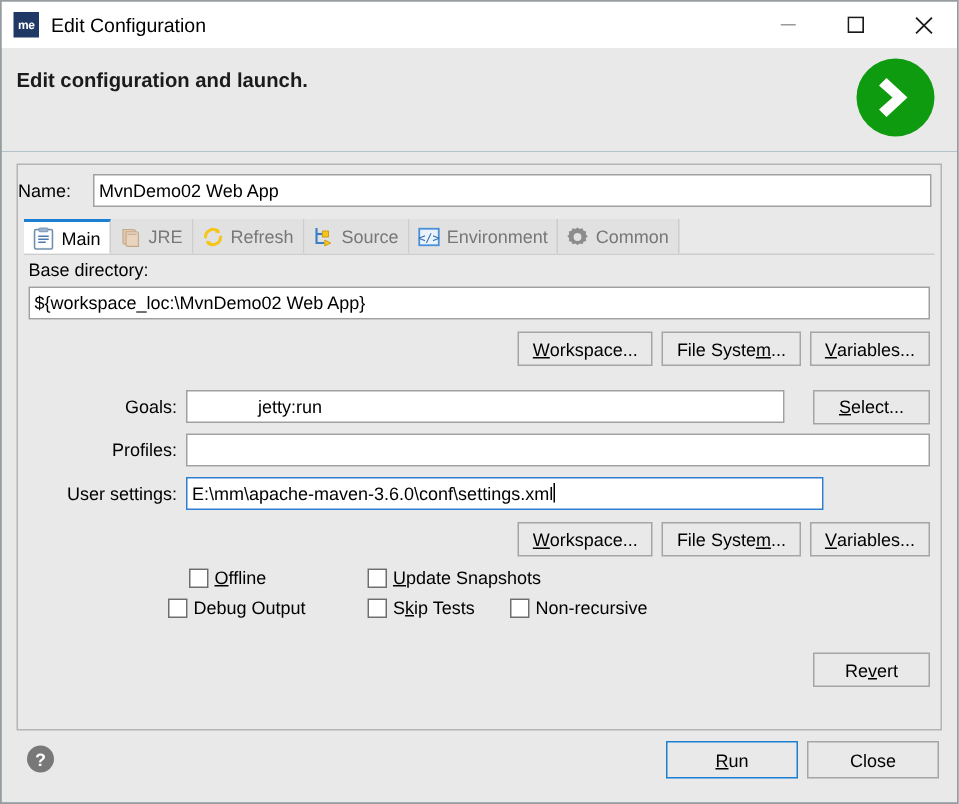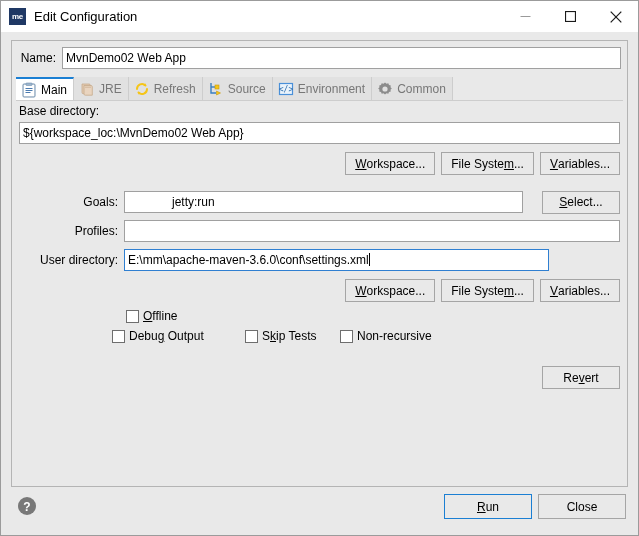--- a/index.html
+++ b/index.html
@@ -112,21 +112,20 @@
   #name-row {
     position: absolute;
     left: 0; right: 0;
     top: 6px;
     height: 22px;
     display: flex;
     align-items: center;
   }
   #name-label {
     width: 50px;
-    text-align: right;
     padding-right: 6px;
     font-size: 12px;
     box-sizing: border-box;
   }
   .textfield {
     box-sizing: border-box;
     border: 1px solid #a0a0a0;
     background: #ffffff;
     height: 22px;
     line-height: 20px;
@@ -359,20 +358,27 @@
       </svg>
     </div>
     <div class="winbtn">
       <svg width="12" height="12" viewBox="0 0 12 12">
         <line x1="0.7" y1="0.7" x2="11.3" y2="11.3" stroke="#1a1a1a" stroke-width="1.2"></line>
         <line x1="11.3" y1="0.7" x2="0.7" y2="11.3" stroke="#1a1a1a" stroke-width="1.2"></line>
       </svg>
     </div>
   </div>
 
+  <div id="header">
+    <div id="header-title">Edit configuration and launch.</div>
+    <svg id="header-graphic" viewBox="0 0 56 56">
+      <circle cx="28" cy="28" r="26" fill="#0f9b0f"></circle>
+      <path d="M22 15 L36 28 L22 41 L17 36 L26 28 L17 20 Z" fill="#ffffff"></path>
+    </svg>
+  </div>
 
   <div id="body">
 
     <div id="panel">
 
       <div id="name-row">
         <div id="name-label">Name:</div>
         <div id="name-field" class="textfield">MvnDemo02 Web App</div>
       </div>
 
@@ -456,34 +462,38 @@
             <div class="pbtn narrow"><u>S</u>elect...</div>
           </div>
         </div>
 
         <div id="row-profiles" class="formrow">
           <div class="flabel">Profiles:</div>
           <div id="profiles-field" class="textfield"></div>
         </div>
 
         <div id="row-usersettings" class="formrow">
-          <div class="flabel">User directory:</div>
+          <div class="flabel">User settings:</div>
           <div id="usersettings-field" class="textfield"><span>E:\mm\apache-maven-3.6.0\conf\settings.xml</span><span class="caret"></span></div>
         </div>
 
         <div id="btnrow2" class="btnrow">
           <div class="pbtn"><u>W</u>orkspace...</div>
           <div class="pbtn wide">File Syste<u>m</u>...</div>
           <div class="pbtn"><u>V</u>ariables...</div>
         </div>
 
         <div id="cbrow1" class="cbrow">
           <div id="cb-offline" class="cb">
             <span class="cbbox"></span>
             <span><u>O</u>ffline</span>
+          </div>
+          <div id="cb-update" class="cb">
+            <span class="cbbox"></span>
+            <span><u>U</u>pdate Snapshots</span>
           </div>
         </div>
 
         <div id="cbrow2" class="cbrow">
           <div id="cb-debug" class="cb">
             <span class="cbbox"></span>
             <span>Debu<u>g</u> Output</span>
           </div>
           <div id="cb-skip" class="cb">
             <span class="cbbox"></span>

